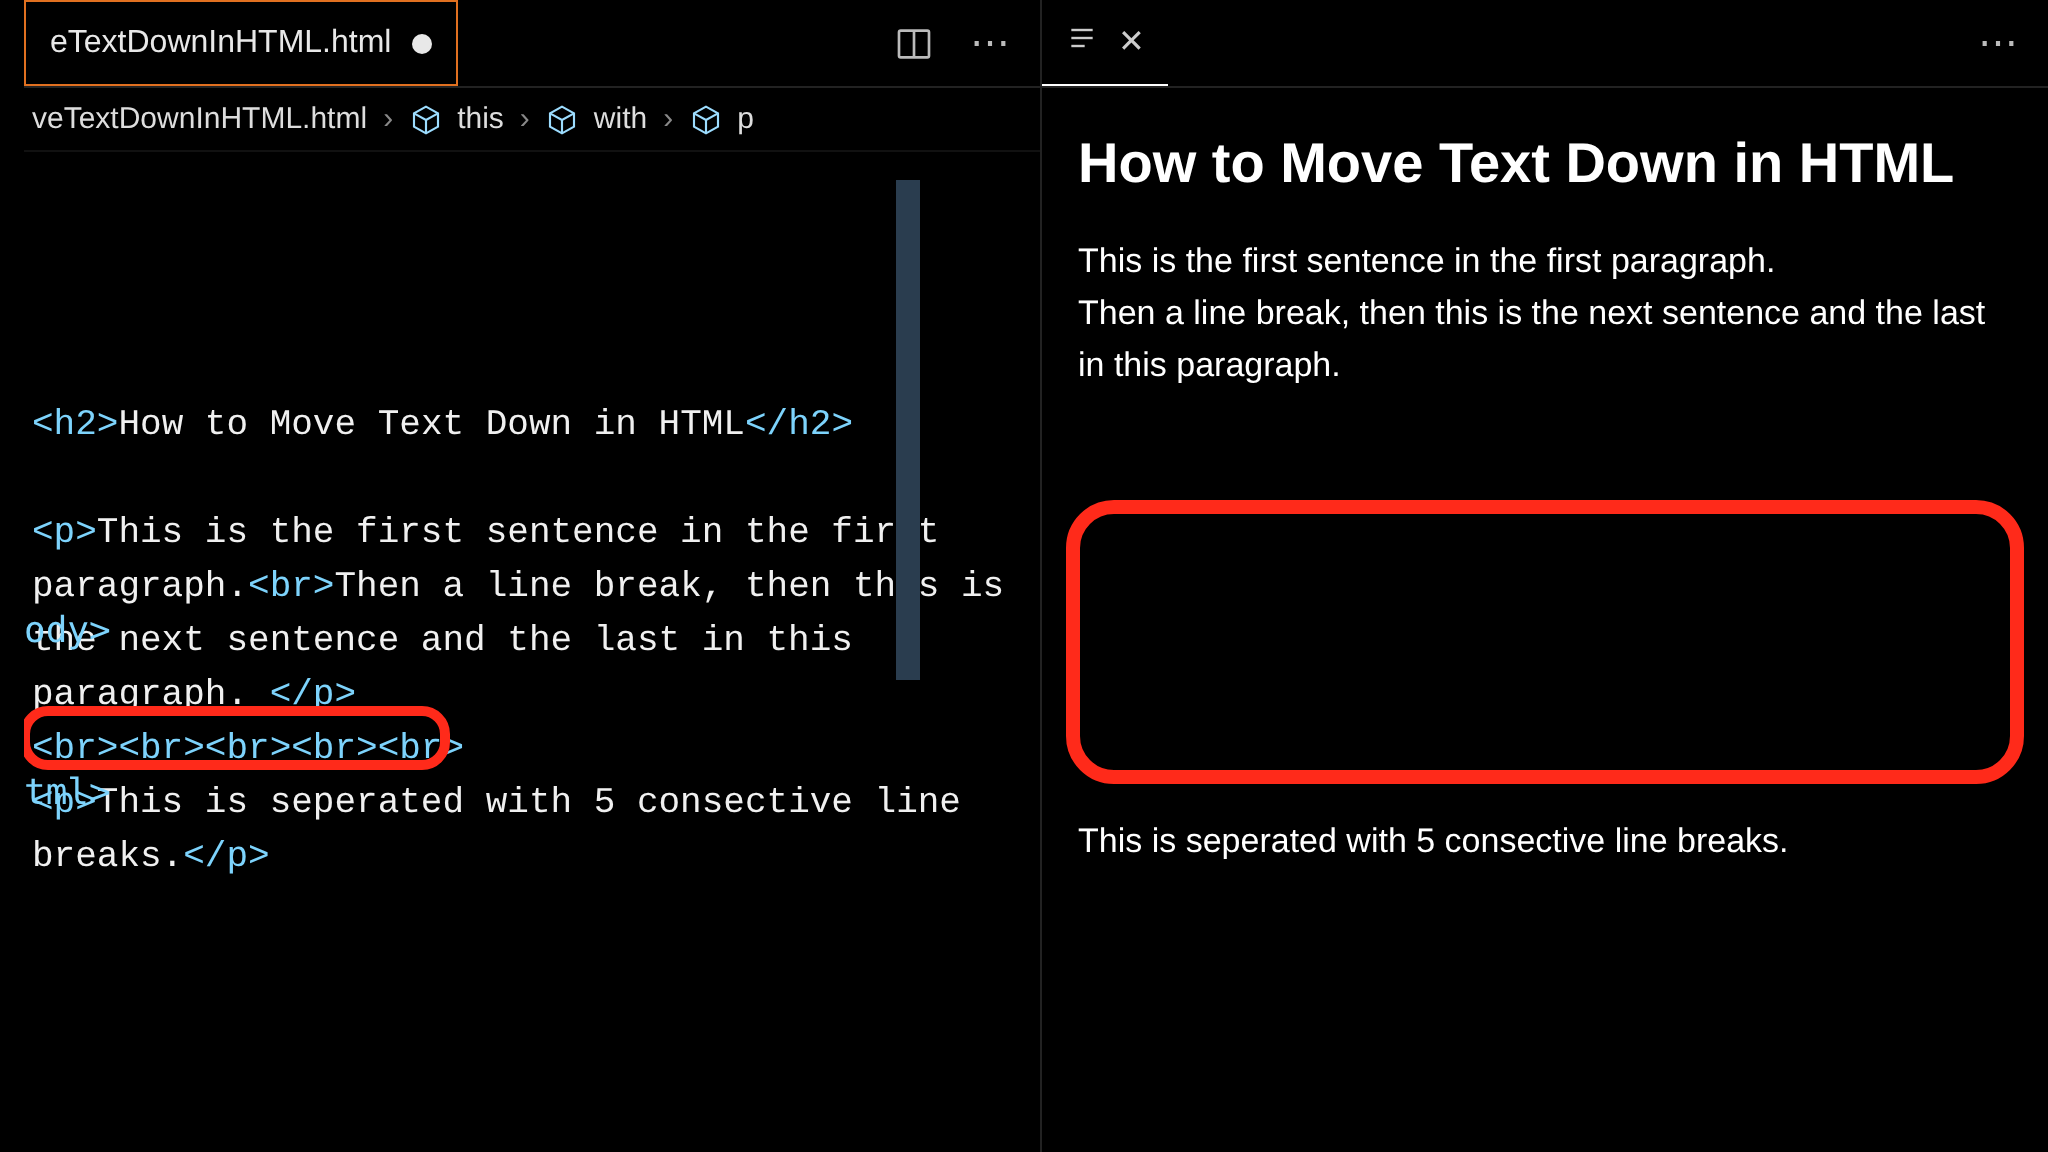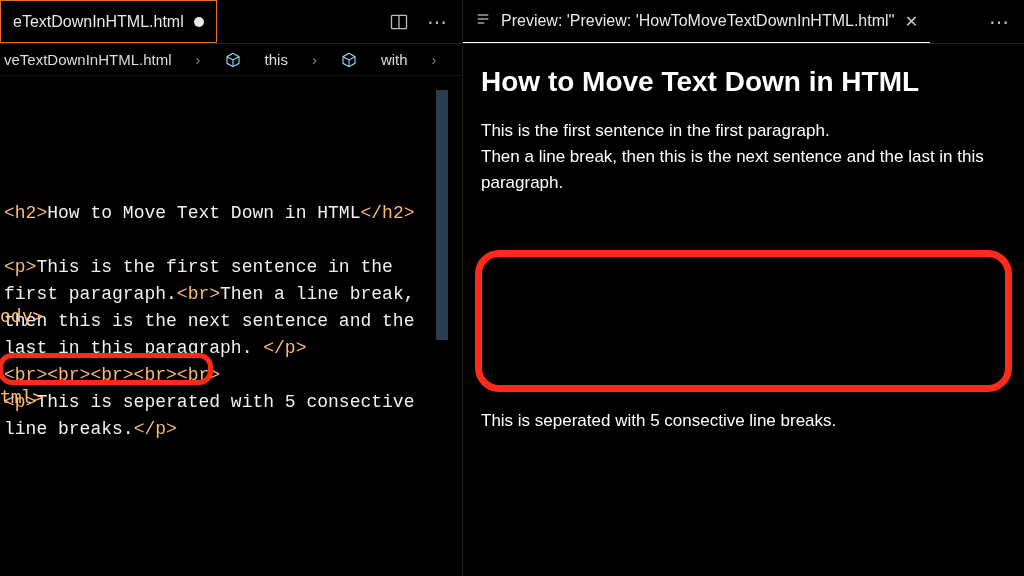--- a/index.html
+++ b/index.html
@@ -5,21 +5,21 @@
   * { box-sizing: border-box; margin: 0; padding: 0; }
   body {
     width: 1024px; height: 576px;
     background: #000;
     font-family: "Segoe UI", Arial, sans-serif;
     color: #ccc;
     overflow: hidden;
     display: flex;
   }
   .pane { height: 100%; display: flex; flex-direction: column; }
-  .left { width: 463px; border-right: 1px solid #222; }
+  .left { width: 521px; border-right: 1px solid #222; padding-left: 12px; }
   .right { flex: 1; }
 
   
   .tabbar {
     height: 44px;
     display: flex; align-items: center;
     background: #000;
     border-bottom: 1px solid #222;
   }
   .tab {
@@ -40,21 +40,21 @@
   .icon-btn { width: 22px; height: 22px; display: inline-flex; align-items: center; justify-content: center; cursor: pointer; }
   .ellipsis::after { content: "⋯"; font-size: 20px; }
 
   
   .breadcrumb {
     height: 32px;
     display: flex; align-items: center;
     padding: 0 4px;
     font-size: 15px;
     color: #ddd;
-    gap: 24px;
+    gap: 8px;
     border-bottom: 1px solid #111;
     white-space: nowrap; overflow: hidden;
   }
   .breadcrumb .sep { color: #888; }
   .cube { width: 16px; height: 16px; display: inline-flex; }
   .cube svg { stroke: #9cdcfe; }
 
   
   .editor {
     flex: 1;
@@ -62,21 +62,21 @@
     font-family: Consolas, "Courier New", monospace;
     font-size: 18px;
     line-height: 27px;
     color: #ddd;
     padding: 16px 0 0 0;
     overflow: hidden;
     white-space: pre-wrap;
     word-break: break-word;
   }
   .code { padding-left: 4px; padding-right: 12px; }
-  .tagc { color: #fdba74; }
+  .tagc { color: #7dd3fc; }
   .txt  { color: #f0f0f0; }
   .indent-guides {
     position: absolute; top: 14px; left: 436px; width: 12px; height: 250px;
     background: #2a3d4f;
   }
   .callout-left {
     position: absolute;
     left: -2px; top: 277px;
     width: 215px; height: 32px;
     border: 5px solid #ff2a1a;
@@ -176,21 +176,20 @@
 <div class="pane right">
   <div class="tabbar">
     <div class="tab active-white" style="max-width:480px;overflow:hidden">
       <span>
         <svg width="16" height="16" viewBox="0 0 24 24" fill="none" stroke="#ccc" stroke-width="1.8">
             <line x1="4" y1="6" x2="20" y2="6"></line>
             <line x1="4" y1="12" x2="20" y2="12"></line>
             <line x1="4" y1="18" x2="14" y2="18"></line>
           </svg>
       </span>
-      <span style="overflow:hidden;text-overflow:ellipsis">Preview: 'Preview: 'HowToMoveTextDownInHTML.html''</span>
       <span class="close-x">✕</span>
     </div>
     <div class="tab-actions">
       <span class="icon-btn ellipsis"></span>
     </div>
   </div>
 
   <div class="preview">
     <h2>How to Move Text Down in HTML</h2>
     <p>

